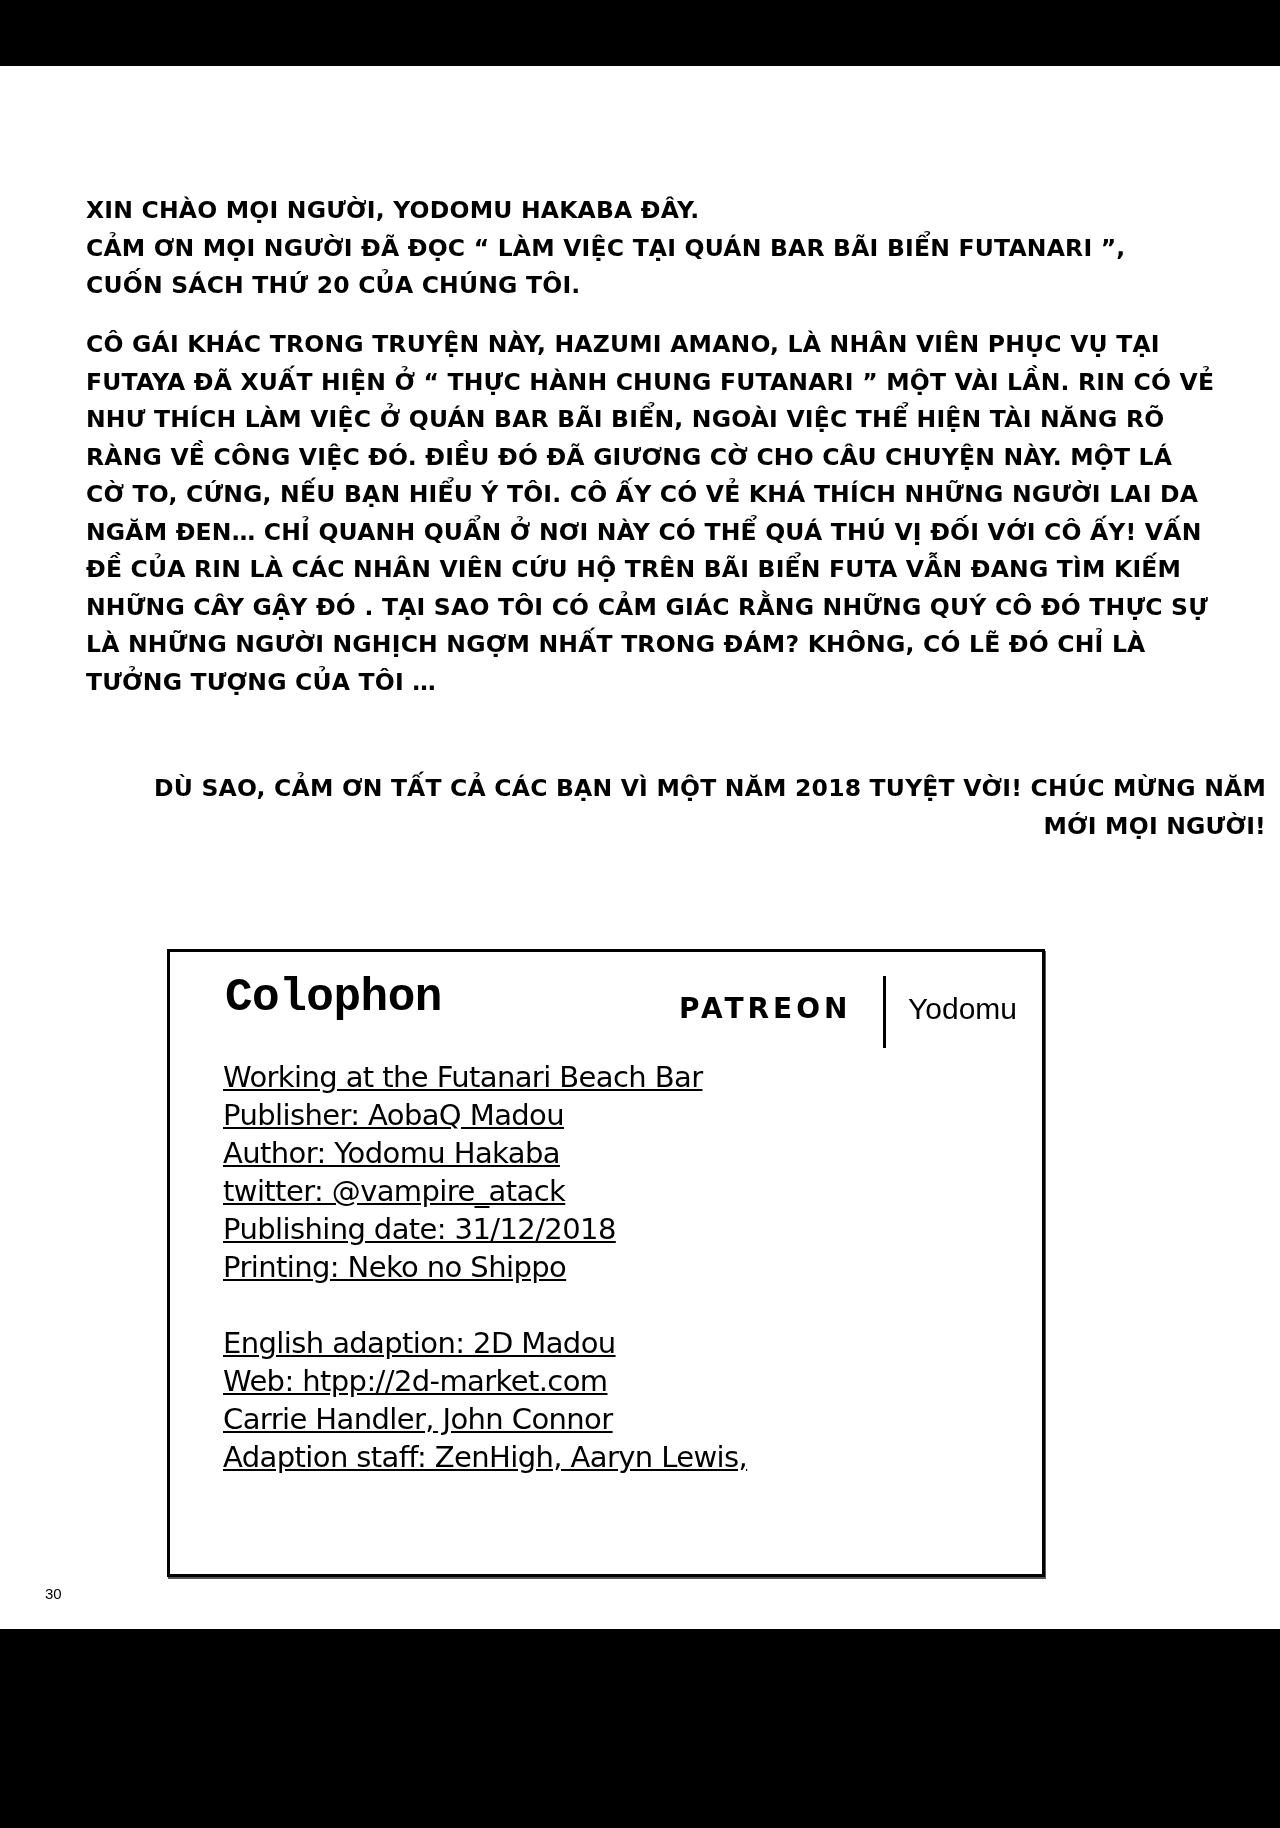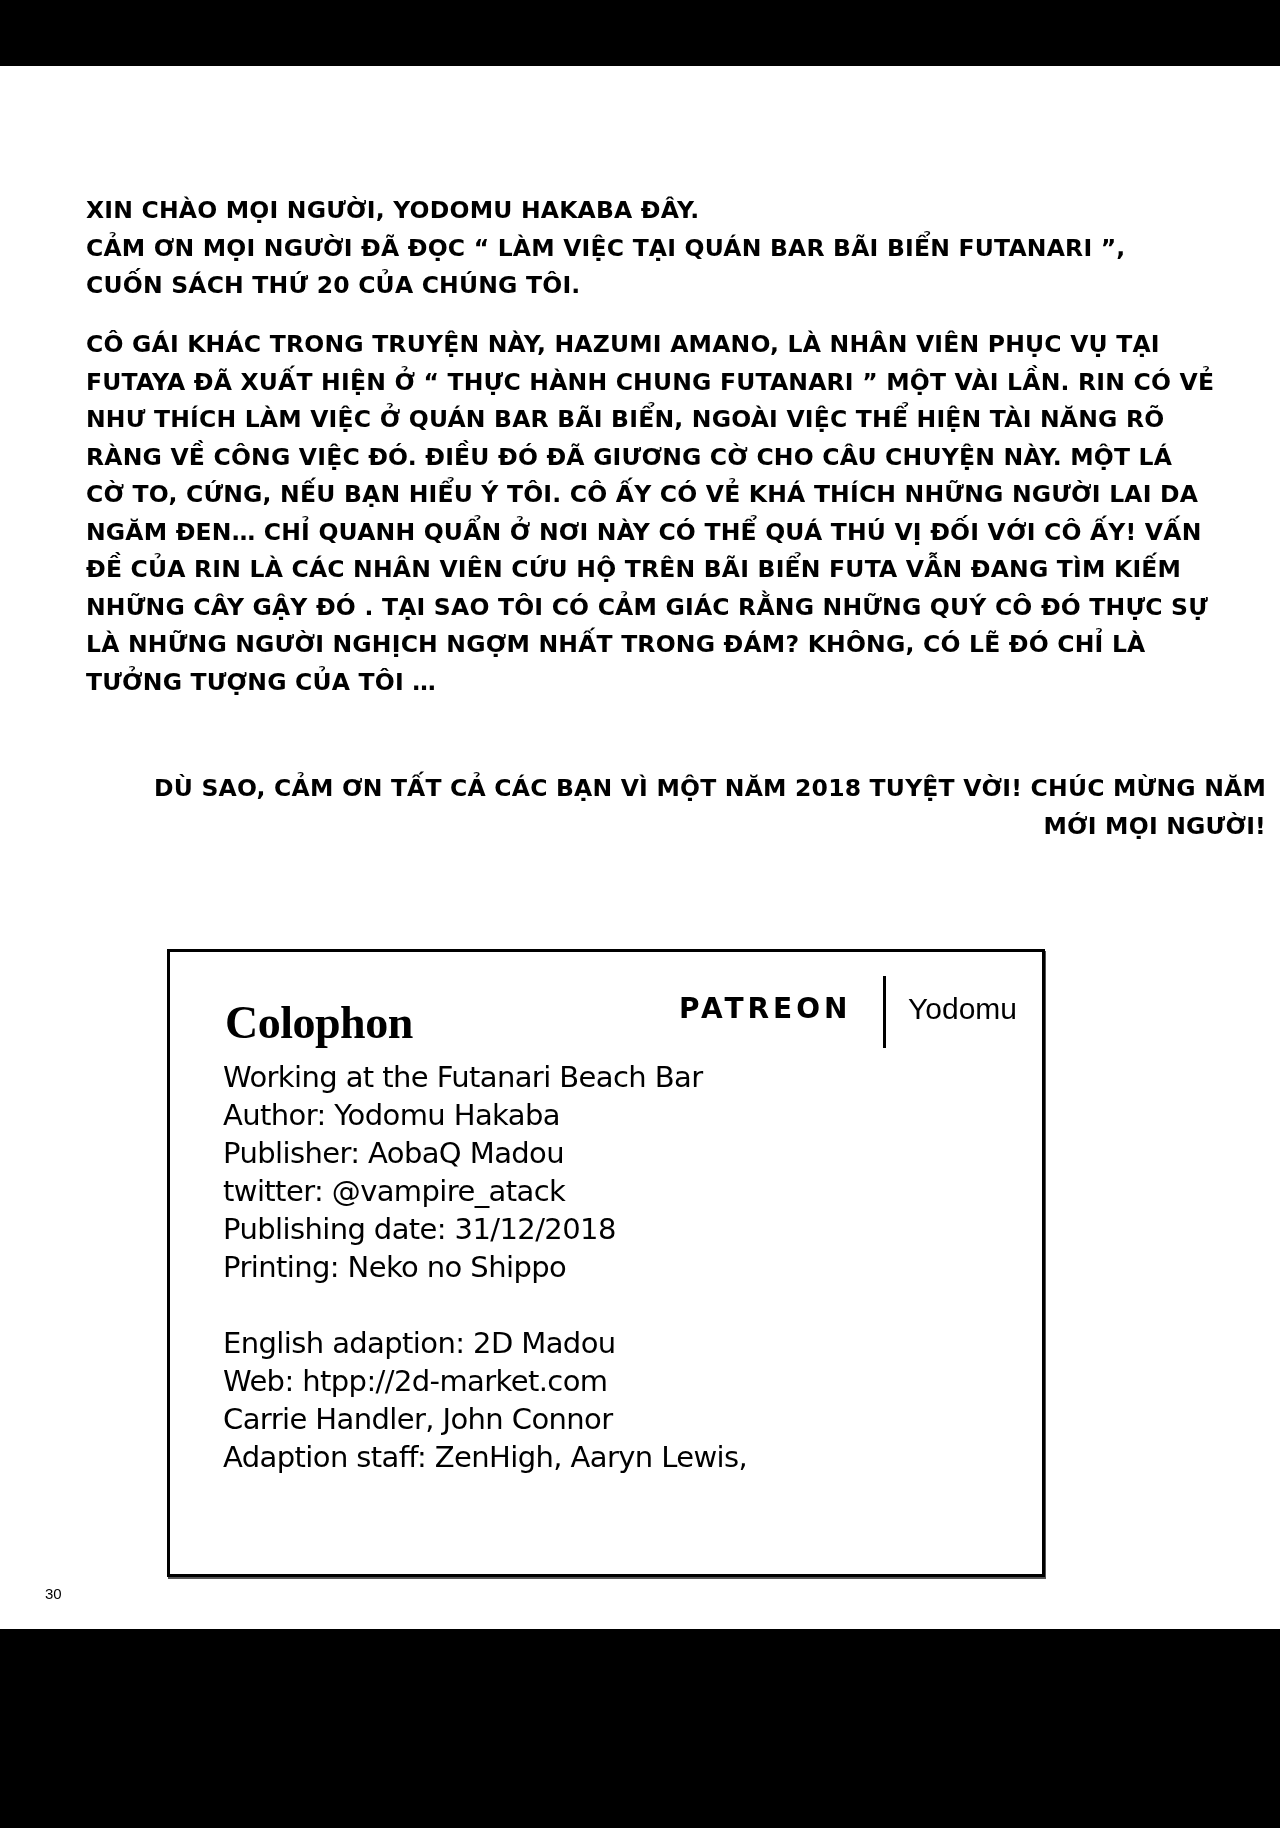--- a/index.html
+++ b/index.html
@@ -38,25 +38,24 @@
     .colophon-box {
       position: absolute;
       left: 167px; top: 949px;
       width: 872px; height: 622px;
       border: 3px solid #000;
       box-shadow: 1px 2px 0 #555;
     }
     .colophon-title {
       position: absolute;
       left: 55px; top: 20px;
-      font-family: Liberation Serif, serif;
+      font-family: Liberation Mono, monospace;
       font-weight: bold;
       font-size: 46px;
       letter-spacing: -0.5px;
-      margin-top: 24px;
     }
     .patreon {
       position: absolute;
       left: 509px; top: 40px;
       font-family: "DejaVu Sans", sans-serif;
       font-weight: bold;
       font-size: 28px;
       letter-spacing: 4px;
     }
     .divider {
@@ -72,21 +71,21 @@
       font-size: 30px;
     }
     .info {
       position: absolute;
       left: 53px; top: 106px;
       font-family: "DejaVu Sans", sans-serif;
       font-size: 29px;
       line-height: 38px;
       letter-spacing: -0.6px;
     }
-    .info .line { display: block; white-space: nowrap; }
+    .info .line { display: block; white-space: nowrap; text-decoration: underline; }
     .info .gap { height: 38px; }
     .page-number {
       position: absolute;
       left: 45px; top: 1585px;
       font-family: "Liberation Sans", sans-serif;
       font-size: 15px;
     }
   </style>
 </head>
 <body>
@@ -110,22 +109,22 @@
 MỚI MỌI NGƯỜI!</div>
 
 <div class="colophon-box">
   <div class="colophon-title">Colophon</div>
   <div class="patreon">PATREON</div>
   <div class="divider"></div>
   <div class="yodomu">Yodomu</div>
 
   <div class="info">
     <span class="line">Working at the Futanari Beach Bar</span>
+    <span class="line">Publisher: AobaQ Madou</span>
     <span class="line">Author: Yodomu Hakaba</span>
-    <span class="line">Publisher: AobaQ Madou</span>
     <span class="line">twitter: @vampire_atack</span>
     <span class="line">Publishing date: 31/12/2018</span>
     <span class="line">Printing: Neko no Shippo</span>
     <div class="gap"></div>
     <span class="line">English adaption: 2D Madou</span>
     <span class="line">Web: htpp://2d-market.com</span>
     <span class="line">Carrie Handler, John Connor</span>
     <span class="line">Adaption staff: ZenHigh, Aaryn Lewis,</span>
   </div>
 </div>

